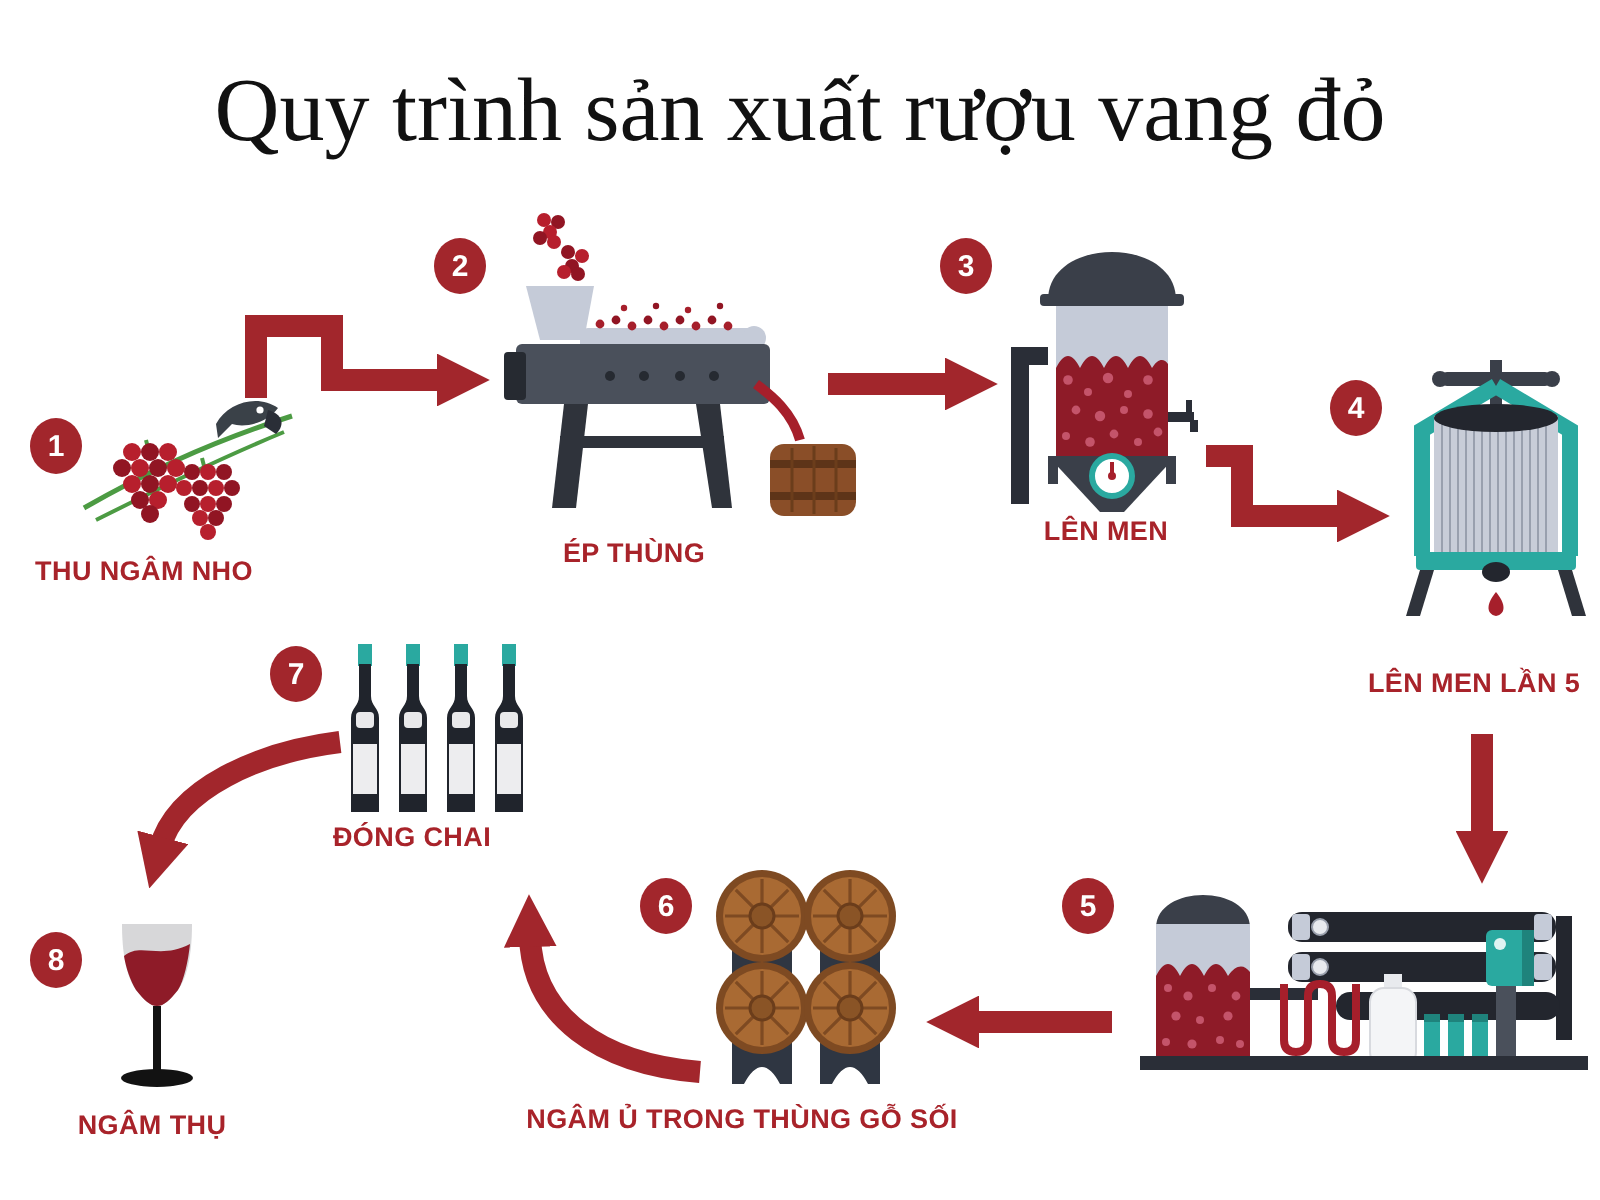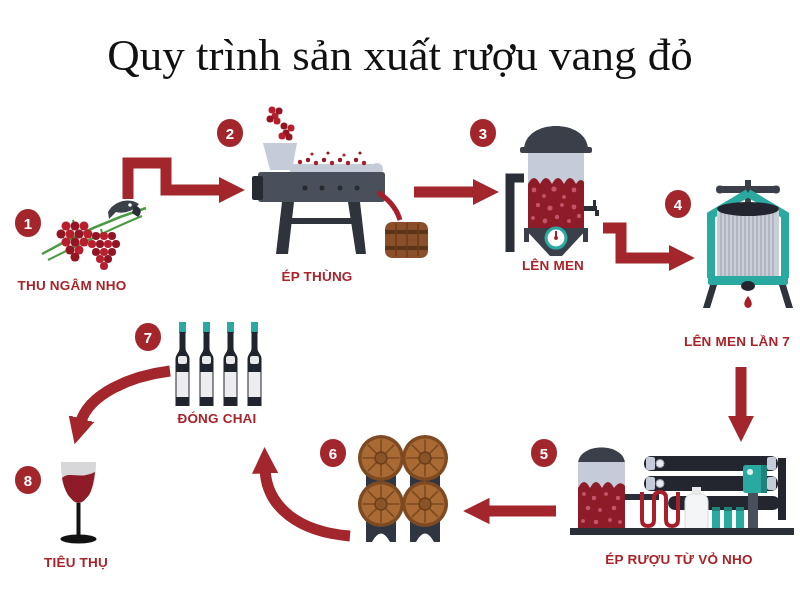--- a/index.html
+++ b/index.html
@@ -184,21 +184,21 @@
     <g stroke="#99a0ae" stroke-width="1">
       <path d="M21,34 V98 M25,34 V98 M29,34 V98 M33,34 V98 M37,34 V98 M41,34 V98 M45,34 V98 M49,34 V98 M53,34 V98 M57,34 V98 M61,34 V98 M65,34 V98 M69,34 V98 M73,34 V98"></path>
     </g>
     <ellipse cx="48" cy="31" rx="31" ry="7" fill="#23262e"></ellipse>
     <rect x="8" y="98" width="80" height="9" rx="2" fill="#2aa9a0"></rect>
     <polygon points="10,107 17,107 10,130 3,130" fill="#2f333b"></polygon>
     <polygon points="79,107 86,107 93,130 86,130" fill="#2f333b"></polygon>
     <ellipse cx="48" cy="108" rx="7" ry="5" fill="#23262e"></ellipse>
     <path d="M48,118 C43,124 43,129 48,130 C53,129 53,124 48,118 Z" fill="#a61f2b"></path>
   </svg>
-  <div class="step-label" style="left:737px;top:334px">LÊN MEN LẦN 7</div>
+  <div class="step-label" style="left:737px;top:334px">LÊN MEN LẦN 5</div>
 
   <div class="badge" style="left:531px;top:439px">5</div>
   <svg class="illus" style="left:568px;top:438px" width="228" height="104" viewBox="0 0 228 104">
     <rect x="57" y="56" width="34" height="6" fill="#2a2e37"></rect>
     <path d="M10,26 C10,4 57,4 57,26 Z" fill="#3a3f49"></path>
     <rect x="10" y="24" width="47" height="66" fill="#c5cbd8"></rect>
     <path d="M10,50 C14,42 18,42 22,50 C26,42 30,42 34,50 C38,42 42,42 46,50 C50,44 54,44 57,48 L57,90 L10,90 Z" fill="#8e1b28"></path>
     <g fill="#c4546a">
       <circle cx="16" cy="56" r="2"></circle>
         <circle cx="26" cy="60" r="2.3"></circle>
@@ -237,21 +237,20 @@
     <g>
       <rect x="183" y="20" width="6" height="8" fill="#23262e"></rect>
       <rect x="175" y="27" width="24" height="28" rx="3" fill="#2aa9a0"></rect>
       <rect x="193" y="27" width="6" height="28" fill="#1f837c"></rect>
       <circle cx="182" cy="34" r="3" fill="#dff3f2"></circle>
     </g>
     <circle cx="92" cy="25.5" r="4" fill="#e8eaee" stroke="#9aa0ad"></circle>
     <circle cx="92" cy="45.5" r="4" fill="#e8eaee" stroke="#9aa0ad"></circle>
     <rect x="2" y="90" width="224" height="7" fill="#2a2e37"></rect>
   </svg>
-  <div class="step-label" style="left:679px;top:552px">ÉP RƯỢU TỪ VỎ NHO</div>
 
   <div class="badge" style="left:320px;top:439px">6</div>
   <svg class="illus" style="left:350px;top:430px" width="104" height="120" viewBox="0 0 104 120">
     <path d="M16,34 L46,34 L46,112 L40,112 Q31,95 22,112 L16,112 Z" fill="#2f3642"></path>
     <path d="M60,34 L90,34 L90,112 L84,112 Q75,95 66,112 L60,112 Z" fill="#2f3642"></path>
     <g>
       <g>
         <circle cx="31" cy="28" r="23" fill="#7e4a22"></circle>
           <circle cx="31" cy="28" r="19.5" fill="#a96a33"></circle>
         <path d="M31,9.5 V46.5 M12.5,28 H49.5 M17.9,14.9 L44.1,41.1 M44.1,14.9 L17.9,41.1" stroke="#7e4a22" stroke-width="1.6"></path>
@@ -270,20 +269,21 @@
         <circle cx="31" cy="74" r="6" fill="#8a5426" stroke="#6b3d1b" stroke-width="1.5"></circle>
       </g>
       <g>
         <circle cx="75" cy="74" r="23" fill="#7e4a22"></circle>
           <circle cx="75" cy="74" r="19.5" fill="#a96a33"></circle>
         <path d="M75,55.5 V92.5 M56.5,74 H93.5 M61.9,60.9 L88.1,87.1 M88.1,60.9 L61.9,87.1" stroke="#7e4a22" stroke-width="1.6"></path>
         <circle cx="75" cy="74" r="6" fill="#8a5426" stroke="#6b3d1b" stroke-width="1.5"></circle>
       </g>
     </g>
   </svg>
+  <div class="step-label" style="left:371px;top:552px">NGÂM Ủ TRONG THÙNG GỖ SỐI</div>
 
   <div class="badge" style="left:135px;top:323px">7</div>
   <svg class="illus" style="left:172px;top:320px" width="96" height="90" viewBox="0 0 96 90">
     <g>
       <rect x="7" y="2" width="7" height="11" fill="#2aa9a0"></rect>
       <path d="M7.5,12 L13.5,12 L13.5,28 C13.5,33 17.5,34 17.5,39 L17.5,86 L3.5,86 L3.5,39 C3.5,34 7.5,33 7.5,28 Z" fill="#20242c"></path>
       <rect x="6" y="36" width="9" height="8" rx="2" fill="#e9e9eb"></rect>
       <rect x="4.5" y="52" width="12" height="25" fill="#ededef"></rect>
     </g>
     <g transform="translate(24,0)">
@@ -298,24 +298,24 @@
       <rect x="6" y="36" width="9" height="8" rx="2" fill="#e9e9eb"></rect>
       <rect x="4.5" y="52" width="12" height="25" fill="#ededef"></rect>
     </g>
     <g transform="translate(72,0)">
       <rect x="7" y="2" width="7" height="11" fill="#2aa9a0"></rect>
       <path d="M7.5,12 L13.5,12 L13.5,28 C13.5,33 17.5,34 17.5,39 L17.5,86 L3.5,86 L3.5,39 C3.5,34 7.5,33 7.5,28 Z" fill="#20242c"></path>
       <rect x="6" y="36" width="9" height="8" rx="2" fill="#e9e9eb"></rect>
       <rect x="4.5" y="52" width="12" height="25" fill="#ededef"></rect>
     </g>
   </svg>
-  <div class="step-label" style="left:217px;top:411px">ĐÓNG CHAI</div>
+  <div class="step-label" style="left:206px;top:411px">ĐÓNG CHAI</div>
 
   <div class="badge" style="left:15px;top:466px">8</div>
   <svg class="illus" style="left:50px;top:448px" width="58" height="100" viewBox="0 0 58 100">
     <path d="M11,14 L46,14 C46,28 44,40 39,47 C35,52 32,55 28.5,55 C25,55 22,52 18,47 C13,40 11,28 11,14 Z" fill="#d7d7d9"></path>
     <path d="M12,30 C20,23 30,32 45,24 C44,33 42,42 39,47 C35,52 32,55 28.5,55 C25,55 22,52 18,47 C15,42 13,36 12,30 Z" fill="#8e1b28"></path>
     <rect x="26.5" y="55" width="4" height="33" fill="#121212"></rect>
     <ellipse cx="28.5" cy="91" rx="18" ry="4.5" fill="#121212"></ellipse>
   </svg>
-  <div class="step-label" style="left:76px;top:555px">TIÊU THỤ</div>
+  <div class="step-label" style="left:76px;top:555px">NGÂM THỤ</div>
 
 </div>
 
 </body></html>

